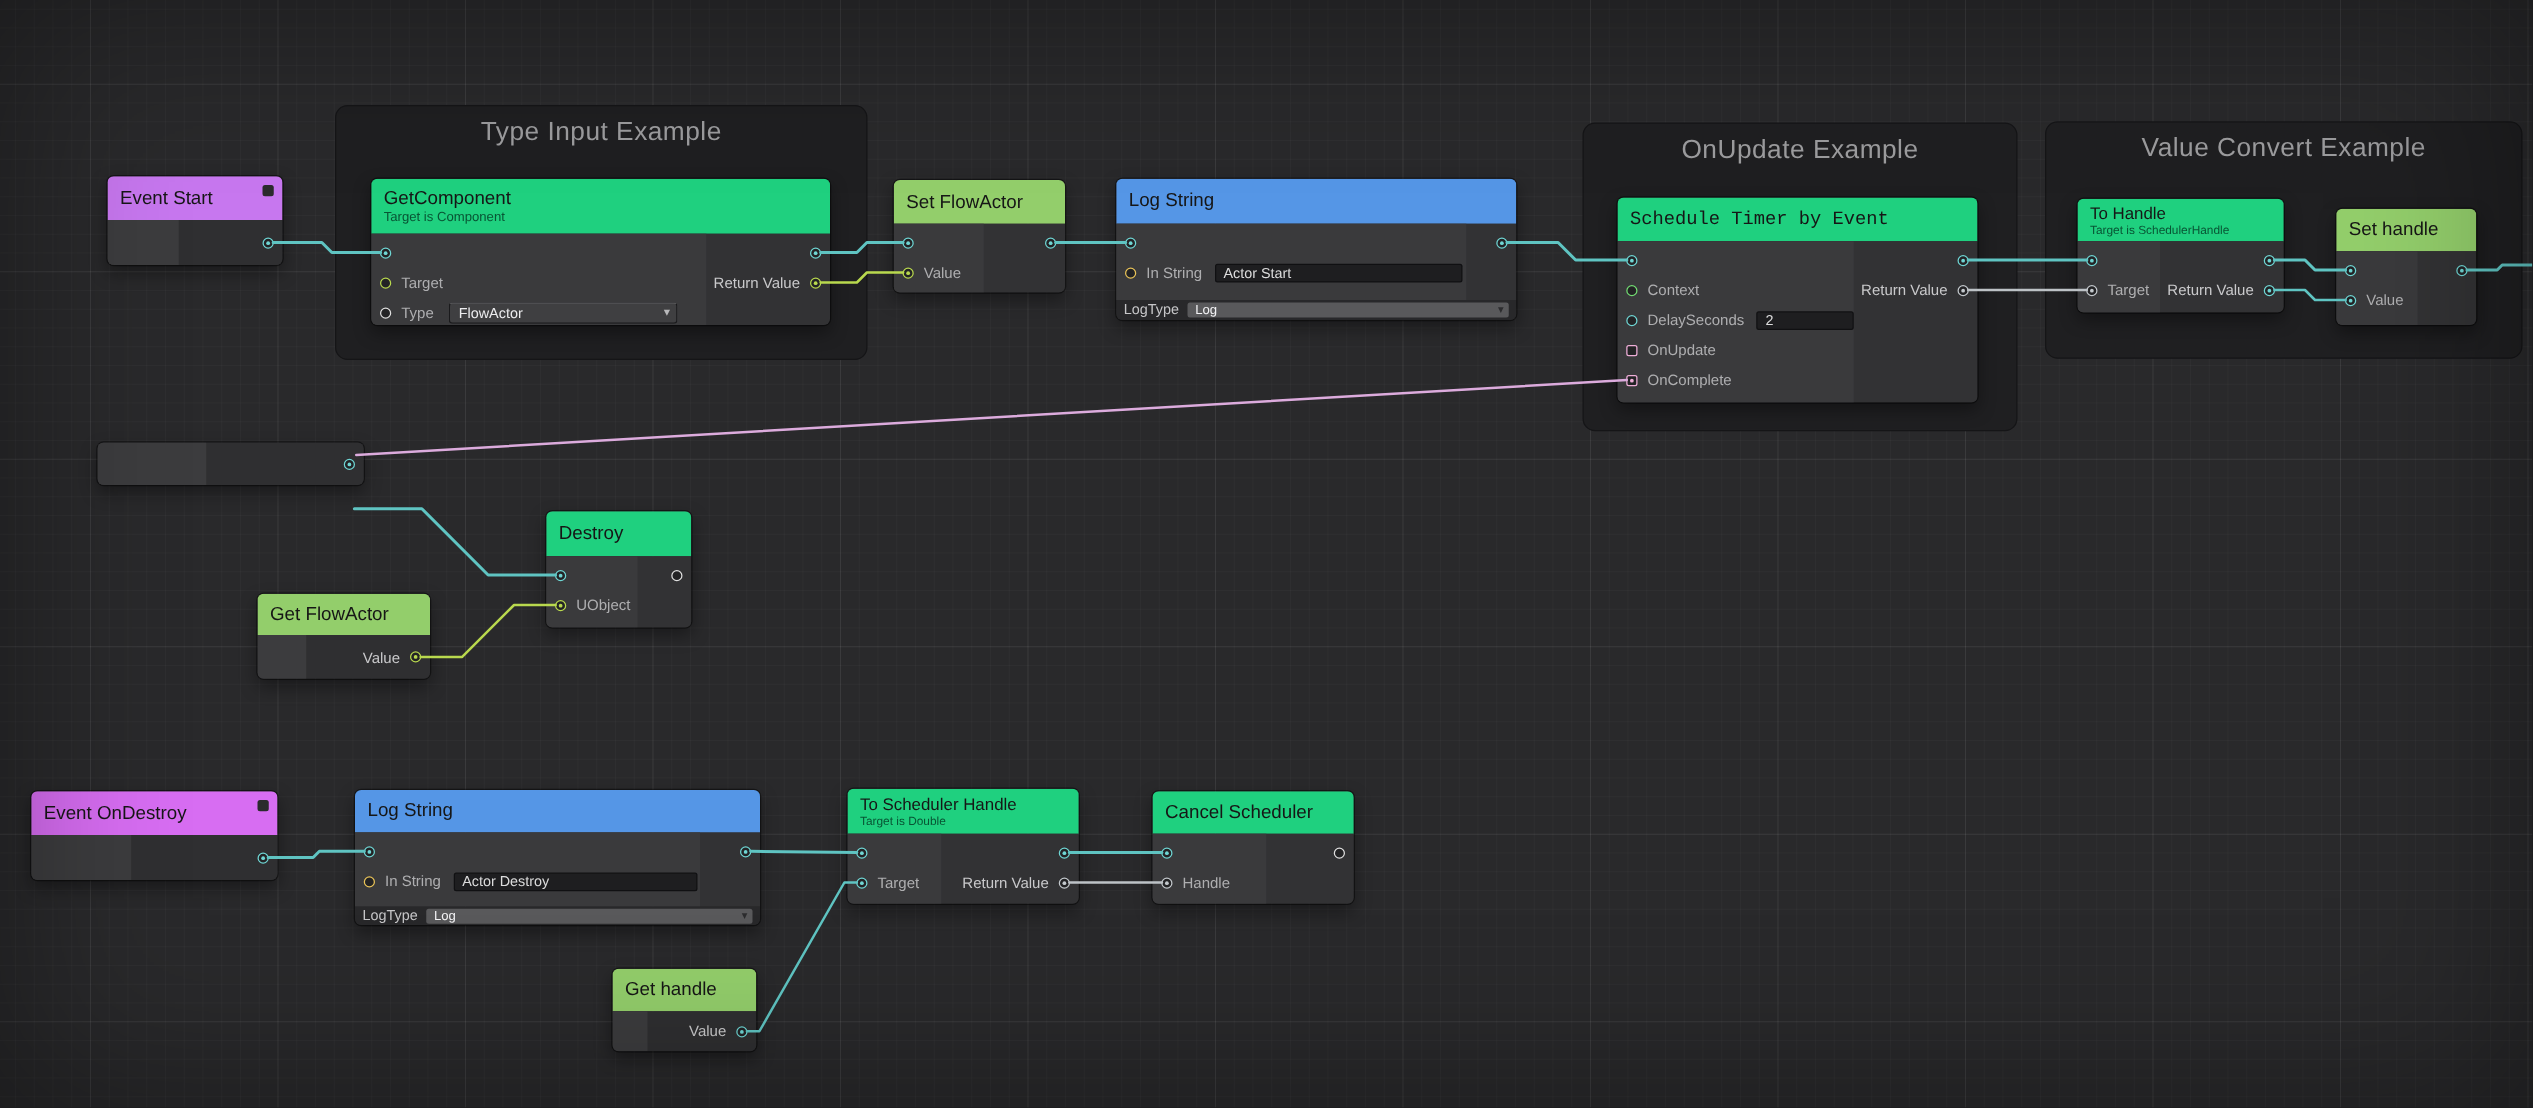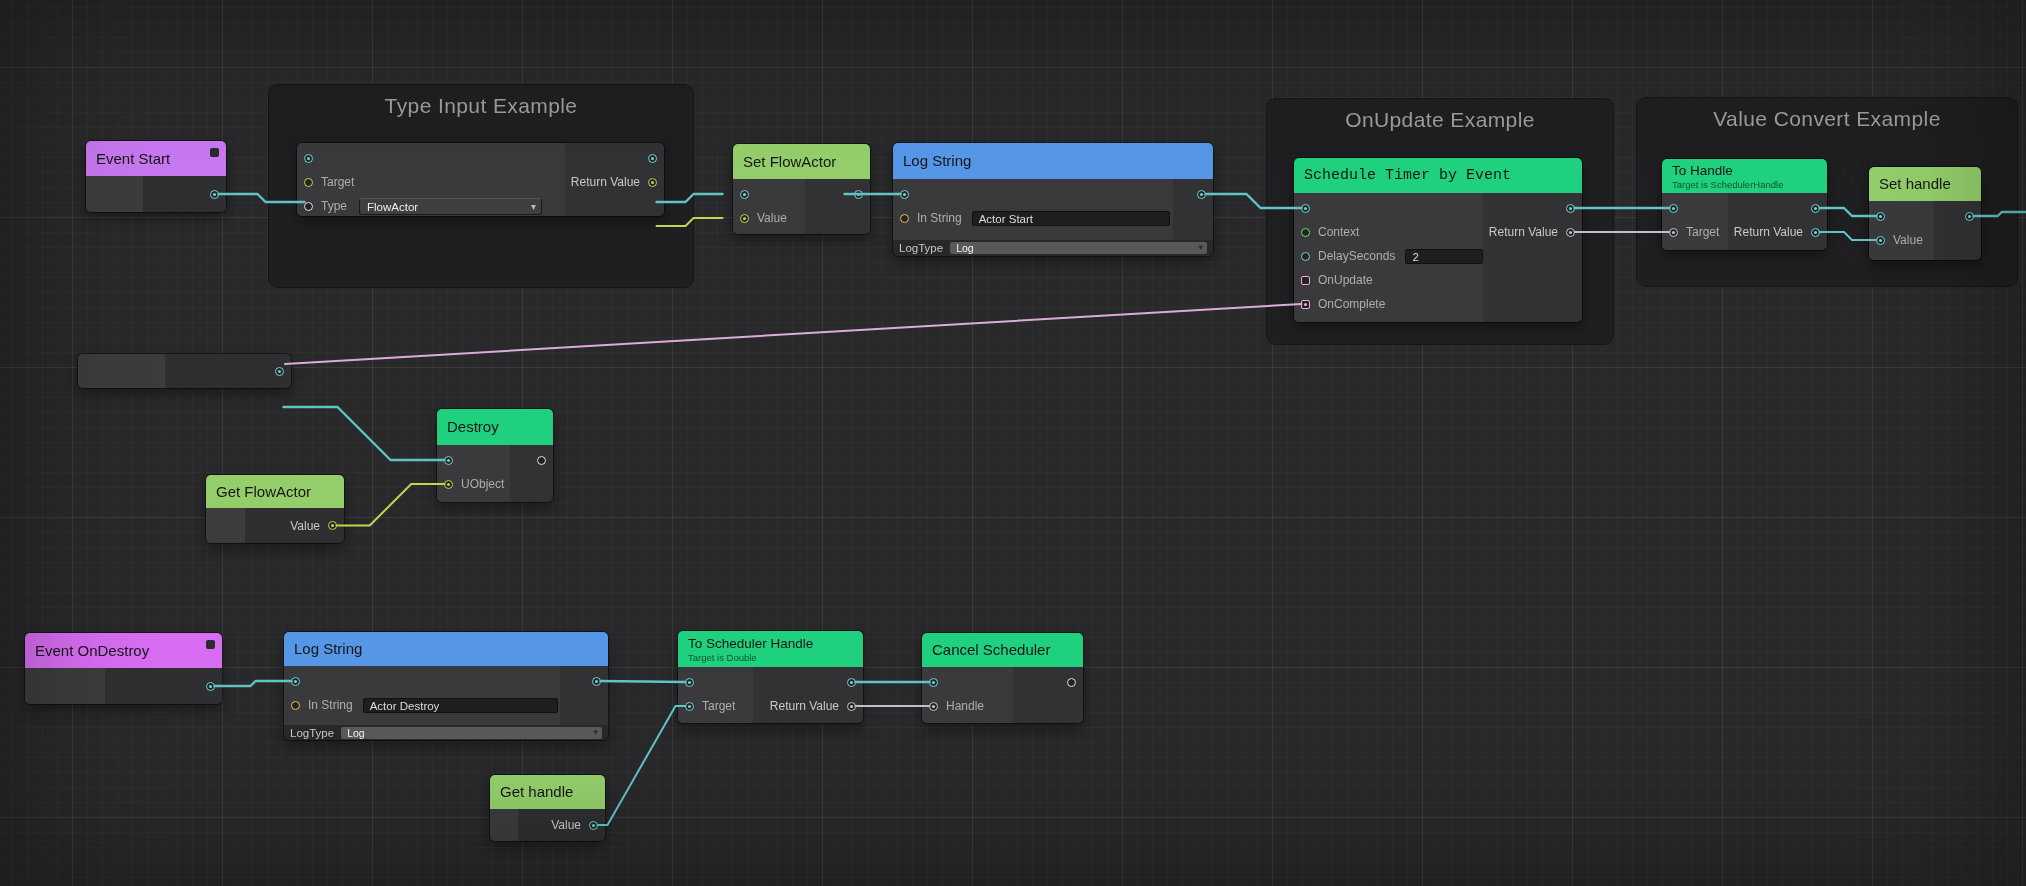--- a/index.html
+++ b/index.html
@@ -82,20 +82,24 @@
           <div class="rows" style="padding-top: 0px;">
             <div class="row" style="height: 36px;">
               <div class="outside">
                 <span class="pin connected" style="--c: #6fd6d4;"></span>
               </div>
             </div>
           </div>
         </div>
       </div>
       <div class="node" style="left: 297px; top: 143px; width: 367px;">
+        <div class="hdr with-sub" style="height: 44px; background: rgb(31, 208, 127);">
+          <div class="title">GetComponent</div>
+          <div class="subtitle">Target is Component</div>
+        </div>
         <div class="body" style="height: 73px;">
           <div class="incol" style="width: 268px;"></div>
           <div class="rows">
             <div class="row">
               <div class="inside">
                 <span class="pin connected" style="--c: #6fd6d4;"></span>
               </div>
               <div class="outside">
                 <span class="pin connected" style="--c: #6fd6d4;"></span>
               </div>
@@ -113,21 +117,21 @@
             <div class="row">
               <div class="inside">
                 <span class="pin" style="--c: #dfdfdf;"></span>
                 <span class="plabel">Type</span>
                 <div class="dropdown" style="width: 183px;">FlowActor</div>
               </div>
             </div>
           </div>
         </div>
       </div>
-      <div class="node" style="left: 733px; top: 144px; width: 137px;">
+      <div class="node" style="left: 715px; top: 144px; width: 137px;">
         <div class="hdr" style="height: 35px; background: rgb(147, 206, 107);">
           <div class="title">Set FlowActor</div>
         </div>
         <div class="body" style="height: 55px;">
           <div class="incol" style="width: 72px;"></div>
           <div class="rows">
             <div class="row">
               <div class="inside">
                 <span class="pin connected" style="--c: #6fd6d4;"></span>
               </div>

